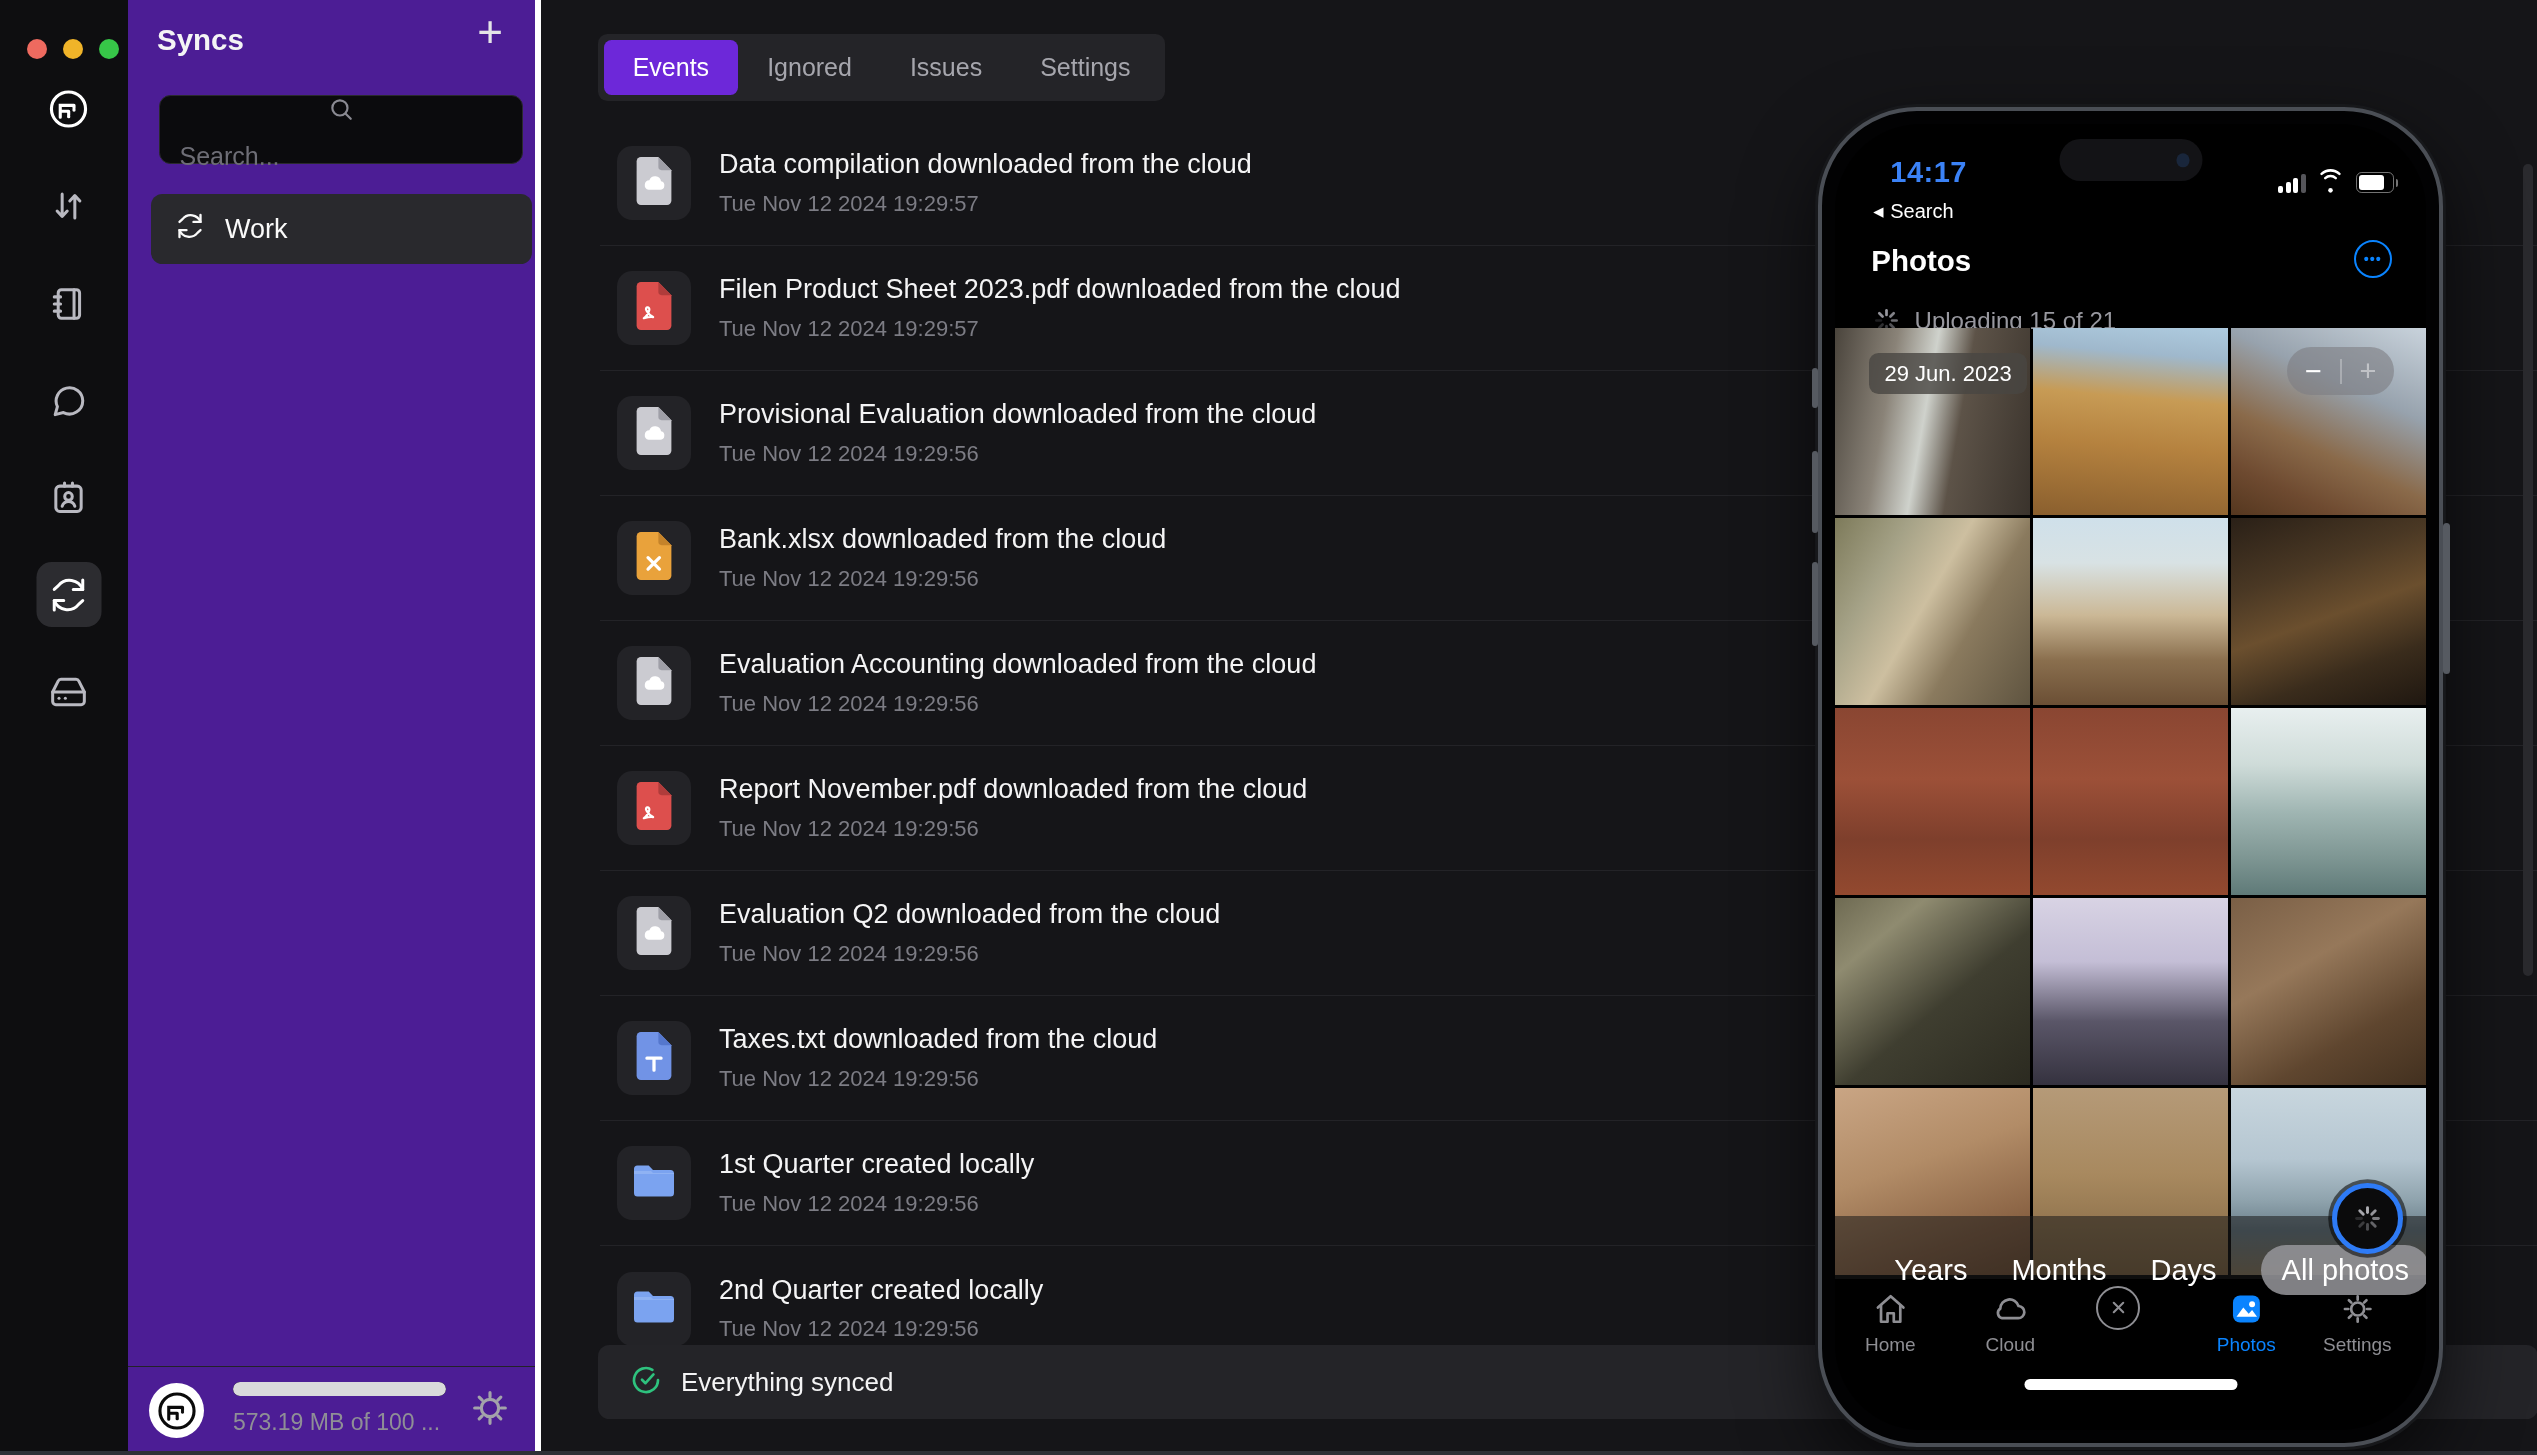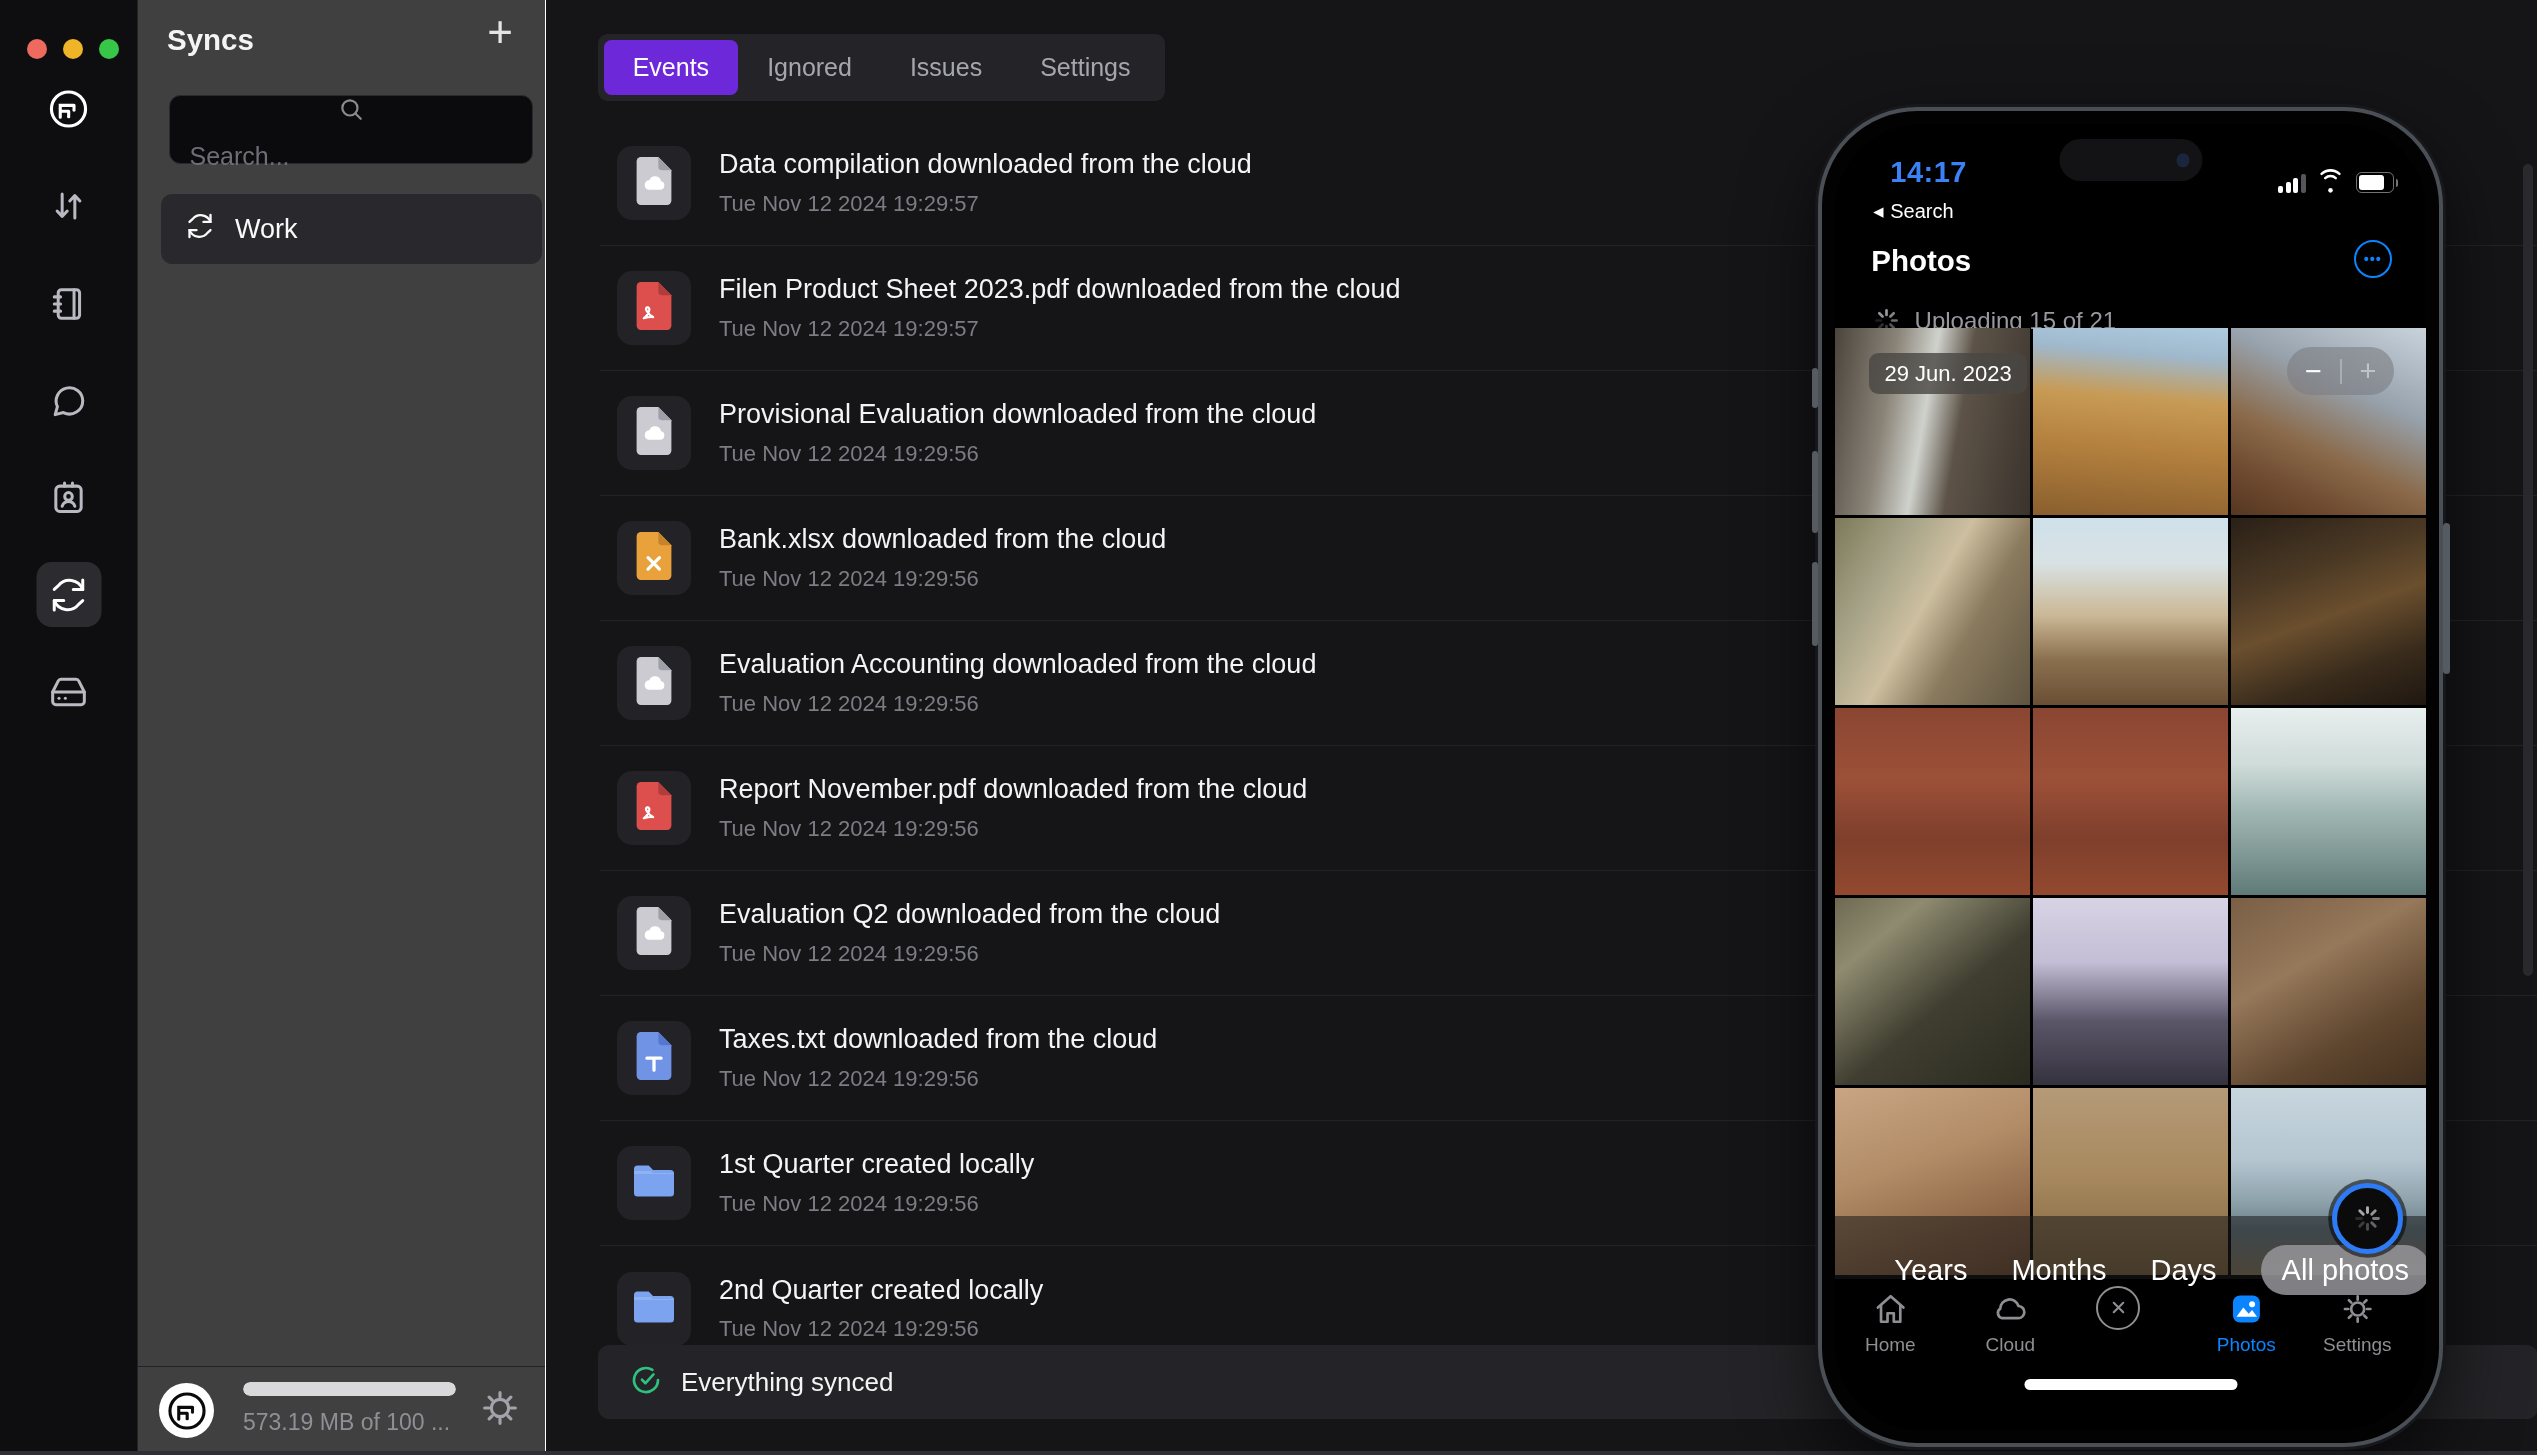--- a/index.html
+++ b/index.html
@@ -11,21 +11,21 @@
   .tl{position:absolute;top:39px;width:20px;height:20px;border-radius:50%;}
   .tl.red{left:27px;background:#ee6a5f;}
   .tl.yellow{left:63px;background:#f0b429;}
   .tl.green{left:99px;background:#37c648;}
   .rail-btn{position:absolute;left:50%;transform:translateX(-50%);width:65px;height:65px;display:flex;
             align-items:center;justify-content:center;border-radius:15.2px;color:#b9b9c1;}
   .rail-btn.active{background:#2c2c30;color:#ffffff;}
   .rail-btn svg{display:block;}
 
   
-  .sidebar{position:absolute;left:138px;top:0;width:407px;height:100%;background:#404040;border-right:1px solid #ffffff;}
+  .sidebar{position:absolute;left:128px;top:0;width:407px;height:100%;background:#4c1d95;border-right:6px solid #ffffff;}
   .sb-title{position:absolute;left:29px;top:23px;font-size:29.5px;font-weight:700;color:#f4f4f5;}
   .sb-add{position:absolute;right:32px;top:9.5px;font-size:44px;font-weight:200;color:#e4e4e7;line-height:1;cursor:default;}
   .sb-search{position:absolute;left:30.5px;top:95px;width:364px;height:69px;background:#0b0b0d;border:1px solid #2a2a2e;
              border-radius:11.4px;display:flex;align-items:center;gap:15.2px;padding:0 21px;box-sizing:border-box;flex-direction:column;}
   .sb-search svg{flex:0 0 auto;color:#8a8a92;}
   .sb-search input{flex:1;background:transparent;border:none;outline:none;color:#d4d4d8;font-size:25px;font-family:inherit;}
   .sb-search input::placeholder{color:#6e6e76;}
   .sync-item{position:absolute;left:23px;top:194px;width:381px;height:70px;background:#29292d;border-radius:11.4px;
              display:flex;align-items:center;gap:21px;padding-left:25px;box-sizing:border-box;color:#fafafa;font-size:27px;}
   .sb-footer{position:absolute;left:0;top:1366px;width:100%;height:90px;border-top:1px solid #232327;}

